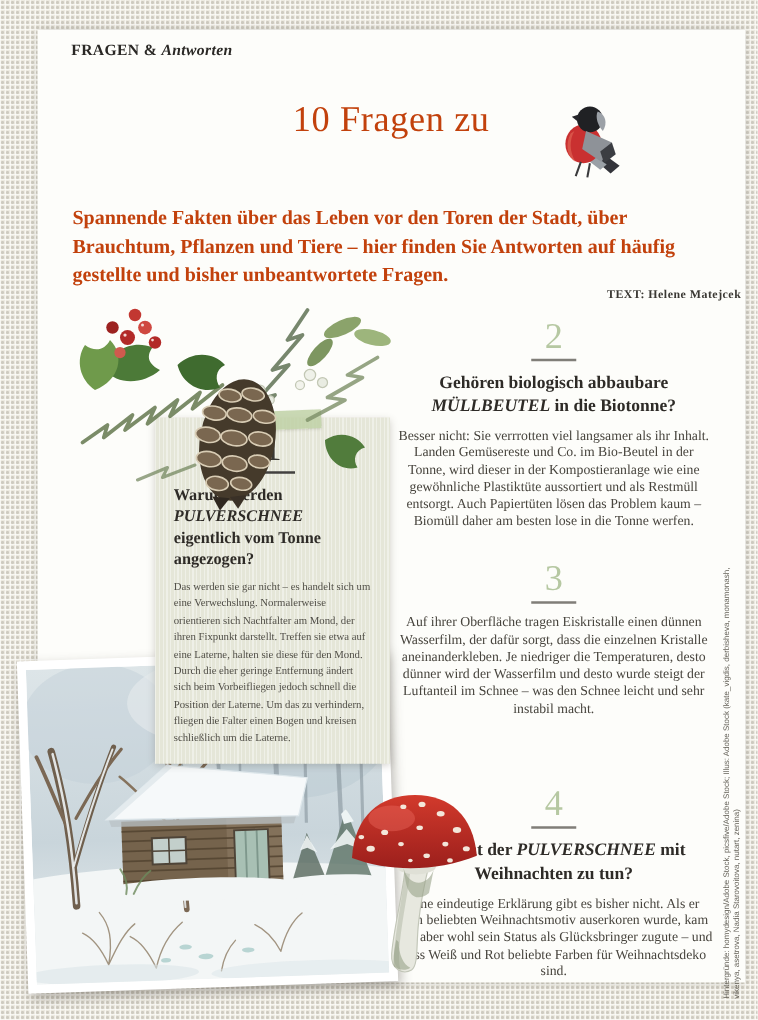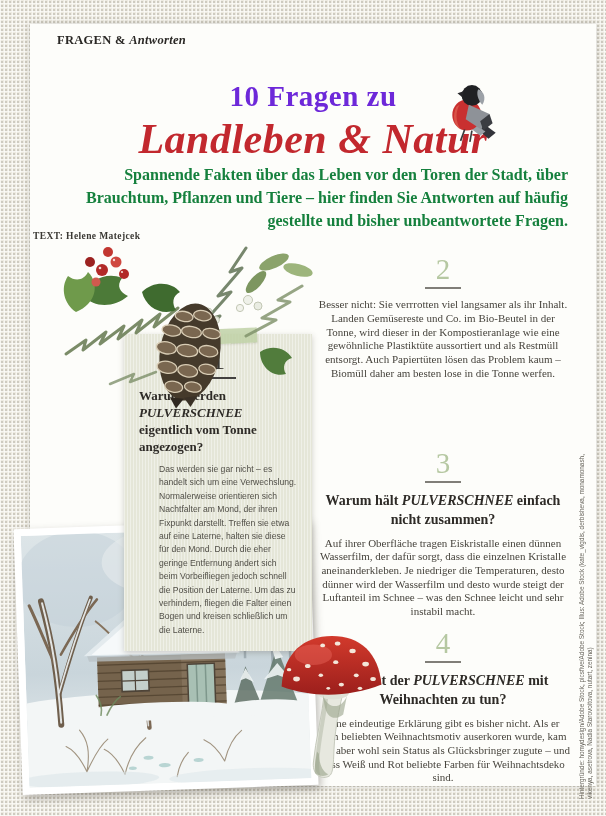--- a/index.html
+++ b/index.html
@@ -15,26 +15,26 @@
     background-size:4px 4px, 4px 4px, 4px 4px;
   }
   .sheet{
     position:absolute; left:30px; top:24px; width:566px; height:762px;
     background:#fdfdfa; box-shadow:0 0 7px rgba(60,55,40,.22);
   }
   .abs{ position:absolute; }
   .kicker{ left:57px; top:33px; font-size:12.5px; font-weight:700; color:#2a2825; letter-spacing:.3px;}
   .kicker em{ }
   .title-wrap{ left:33px; top:80px; width:560px; text-align:center; }
-  .title-1{ font-size:29px; color:#6d28d9; font-weight:700; letter-spacing:.5px;}
+  .title-1{ font-size:29px; color:#c2410c; font-weight:400; letter-spacing:.5px;}
   .title-2{ font-size:42px; color:#c2282e; font-weight:700; font-style:italic; letter-spacing:.5px; margin-top:2px;}
   .bird{ left:446px; top:82px; width:56px; height:62px; z-index:6; }
-  .intro{ left:58px; top:163px; width:510px; text-align:right; font-size:16px; font-weight:700;
-          color:#15803d; line-height:1.45; }
-  .byline{ left:33px; top:231px; width:560px; text-align:left; font-size:9.5px; font-weight:700; color:#3a3833; letter-spacing:.4px;}
+  .intro{ left:58px; top:163px; width:510px; text-align:left; font-size:16px; font-weight:700;
+          color:#c2410c; line-height:1.45; }
+  .byline{ left:33px; top:231px; width:560px; text-align:right; font-size:9.5px; font-weight:700; color:#3a3833; letter-spacing:.4px;}
 
   
   .card{
     left:124px; top:334px; width:188px; min-height:190px; z-index:2;
     background-color:#e5e6d8;
     background-image:repeating-linear-gradient(90deg, rgba(255,255,255,.4) 0 1px, transparent 1px 3px);
     box-shadow:0 2px 6px rgba(70,65,50,.25);
     padding:10px 15px 14px; 
   }
   .tape{ left:181px; top:329px; width:76px; height:15px; background:rgba(189,207,163,.82);
@@ -42,21 +42,21 @@
   .deco{ left:50px; top:234px; width:288px; height:178px; z-index:4; pointer-events:none;}
 
   .qnum{ font-size:29px; line-height:1.05; text-align:center; font-family:"Liberation Serif",serif;}
   .qnum.dark{ color:#3a3834; }
   .qnum.green{ color:#b6c8a2; }
   .qrule{ display:block; width:36px; margin:3px auto 9px; border-bottom:2px solid #807e78;}
   .qrule.dark{ border-color:#434140; }
 
   .card h3{ font-size:13px; line-height:1.3; color:#2e2b27; font-weight:700; margin-bottom:7px;}
   .card h3 em, .qblock h3 em { font-style:italic; }
-  .card .answer{ font-family:Liberation Sans, sans-serif; font-size:8.6px; line-height:1.56; color:#504e47;padding-left:20px; }
+  .card .answer{ font-family:Liberation Serif, serif; font-size:8.6px; line-height:1.56; color:#504e47; }
 
   
   .qblock{ left:316px; width:254px; text-align:center; }
   .q2{ top:254px; } .q3{ top:448px; } .q4{ top:628px; }
   .qblock h3{ font-size:14px; line-height:1.3; color:#2e2b27; font-weight:700; margin-bottom:8px; }
   .qblock .answer{ font-size:11px; line-height:1.24; color:#47443d; }
 
   
   .photo{
     left:18px; top:524px; width:296px; height:266px; background:#fff; padding:7px;
@@ -73,21 +73,20 @@
 </style>
 </head>
 <body>
 
 <div class="sheet"></div>
 
 <div class="abs kicker"><span>FRAGEN &amp; </span><em>Antworten</em></div>
 
 <div class="abs title-wrap">
   <div class="title-1">10 Fragen zu</div>
-  <div class="title-2">Landleben &amp; Natur</div>
 </div>
 
 <div class="abs bird">
   <svg viewBox="0 0 54 60" width="56" height="62">
     <polygon points="29,35 48,49 41,55 26,42" fill="#33343a"></polygon>
     <polygon points="27,40 38,48 33,52 24,45" fill="#9aa0a6"></polygon>
     <ellipse cx="20" cy="32" rx="14" ry="15" fill="#c93030"></ellipse>
     <path d="M10,24 C6,32 7,42 14,46 C9,38 9,29 13,22 Z" fill="#e06352" opacity=".7"></path>
     <circle cx="25" cy="13" r="10" fill="#202124"></circle>
     <path d="M31,7 C37,9 39,16 35,22 C31,18 29,11 31,7 Z" fill="#9ca1a7"></path>
@@ -302,27 +301,27 @@
         <ellipse cx="14" cy="70" rx="2.4" ry="1.8"></ellipse>
       <ellipse cx="90" cy="90" rx="2.4" ry="1.8"></ellipse>
         <ellipse cx="56" cy="90" rx="2" ry="1.5"></ellipse>
     </g>
   </svg>
 </div>
 
 <div class="abs qblock q2">
   <div class="qnum green">2</div>
   <i class="qrule"></i>
+  <h3><span>Gehören biologisch abbaubare </span><em>MÜLLBEUTEL</em><span> in die Biotonne?</span></h3>
   <div class="answer">Besser nicht: Sie verrrotten viel langsamer als ihr Inhalt. Landen Gemüsereste und Co. im Bio-Beutel in der Tonne, wird dieser in der Kompostieranlage wie eine gewöhnliche Plastiktüte aussortiert und als Restmüll entsorgt. Auch Papiertüten lösen das Problem kaum – Biomüll daher am besten lose in die Tonne werfen.</div>
 </div>
 
 <div class="abs qblock q3">
   <div class="qnum green">3</div>
   <i class="qrule"></i>
-  <h3><span>Warum hält </span><em>PULVERSCHNEE</em><span> einfach nicht zusammen?</span></h3>
   <div class="answer">Auf ihrer Oberfläche tragen Eiskristalle einen dünnen Wasserfilm, der dafür sorgt, dass die einzelnen Kristalle aneinanderkleben. Je niedriger die Temperaturen, desto dünner wird der Wasserfilm und desto wurde steigt der Luftanteil im Schnee – was den Schnee leicht und sehr instabil macht.</div>
 </div>
 
 <div class="abs qblock q4">
   <div class="qnum green">4</div>
   <i class="qrule"></i>
   <h3><span>Was hat der </span><em>PULVERSCHNEE</em><span> mit Weihnachten zu tun?</span></h3>
   <div class="answer">Eine eindeutige Erklärung gibt es bisher nicht. Als er zum beliebten Weihnachtsmotiv auserkoren wurde, kam ihm aber wohl sein Status als Glücksbringer zugute – und dass Weiß und Rot beliebte Farben für Weihnachtsdeko sind.</div>
 </div>
 

